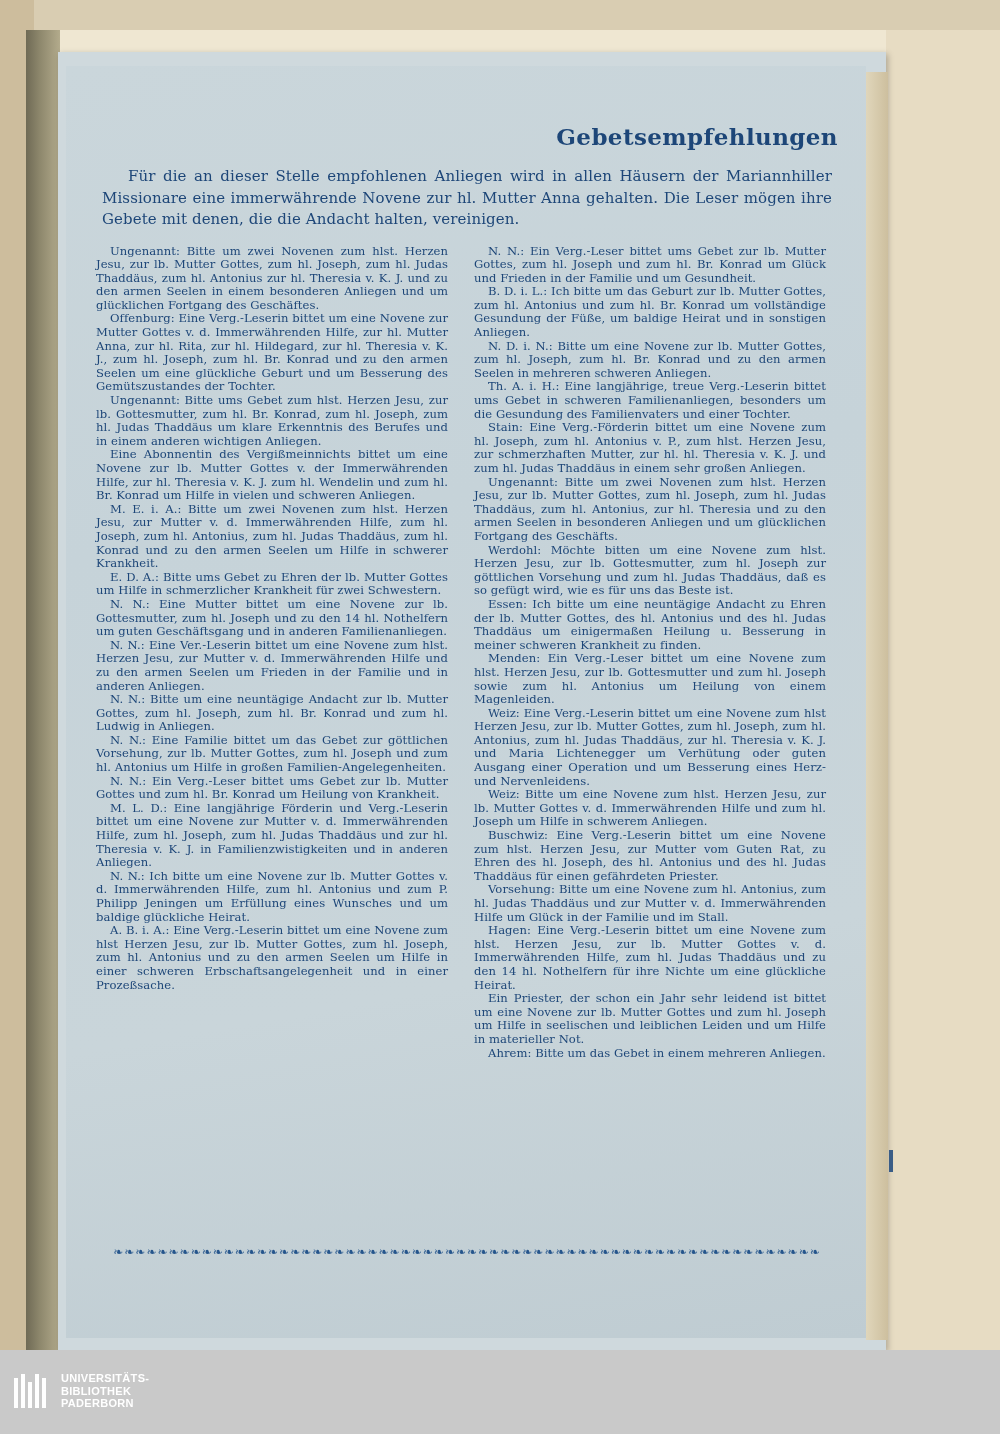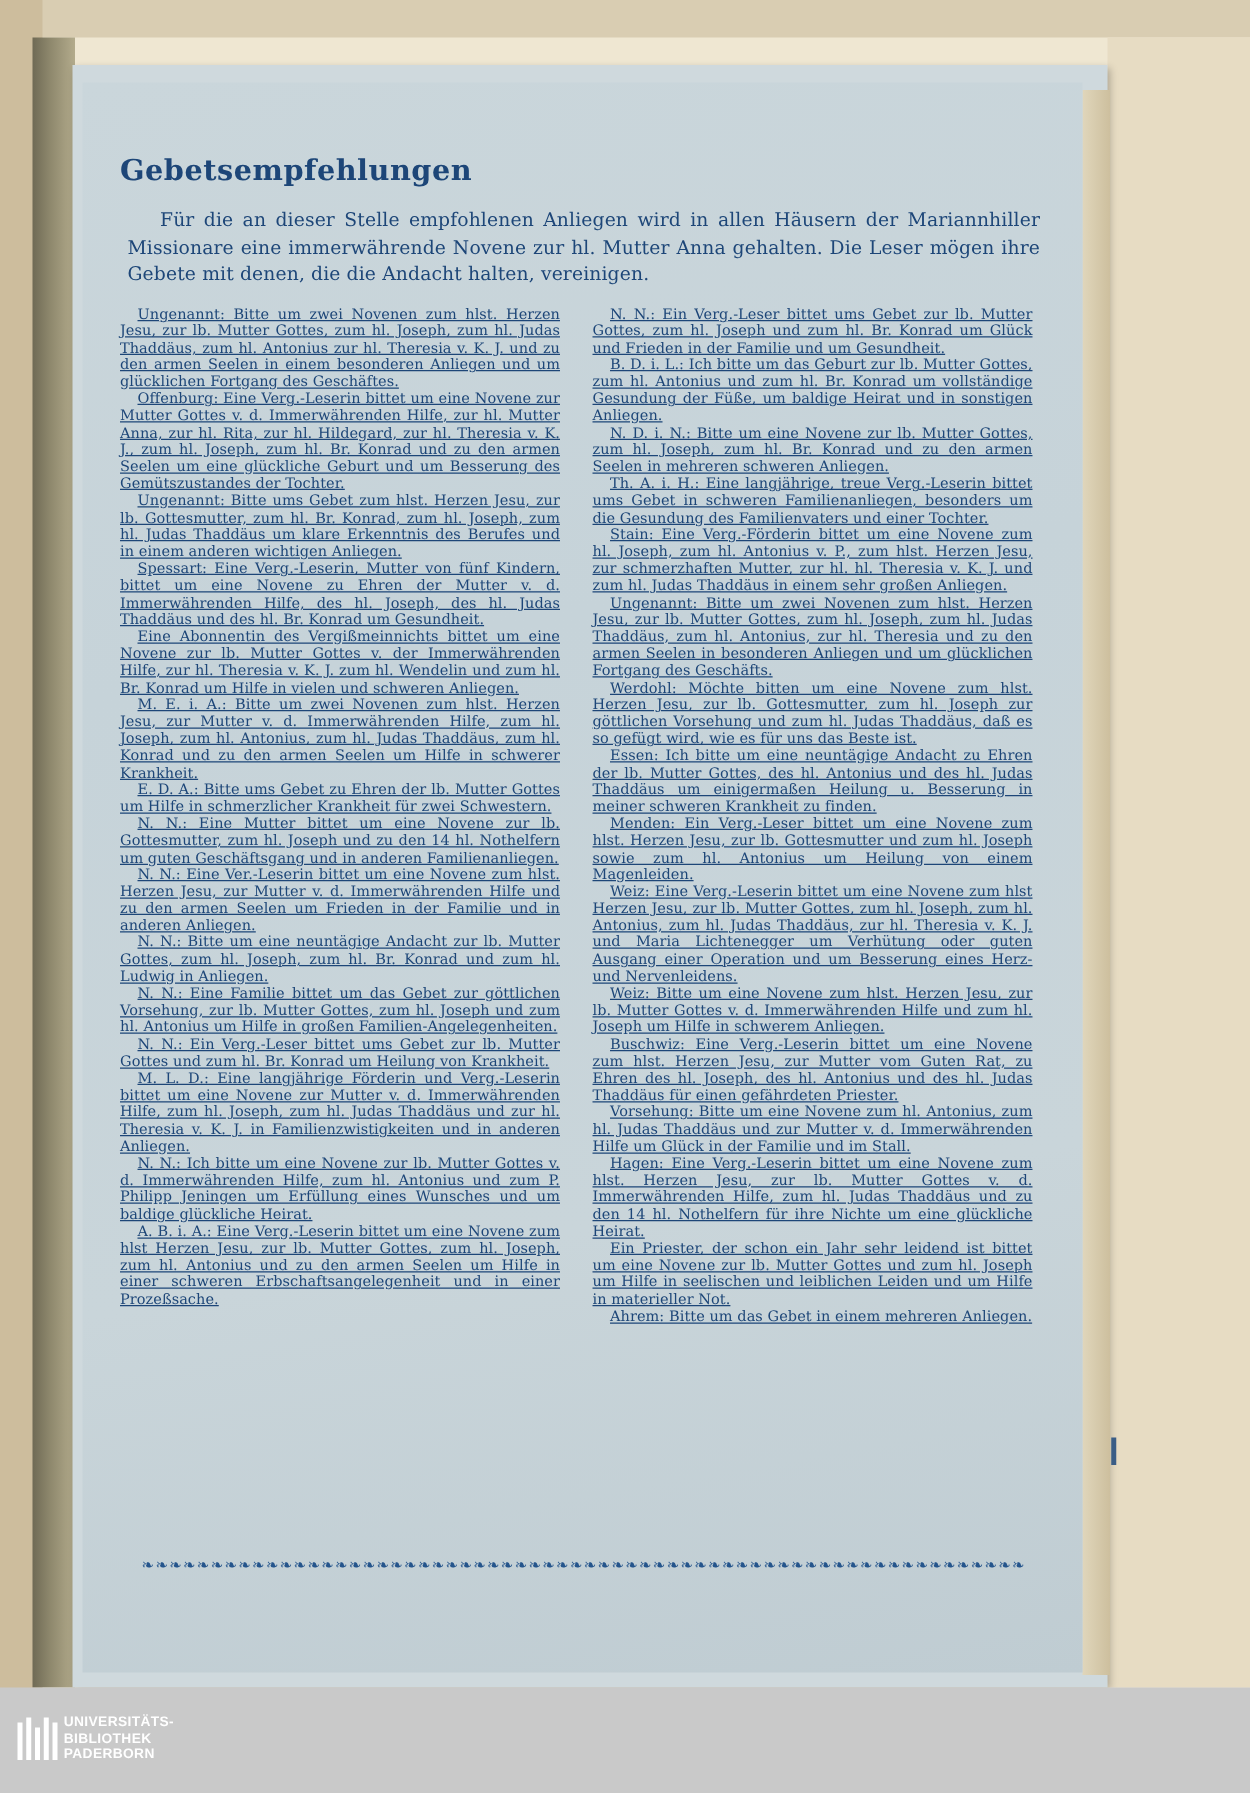--- a/index.html
+++ b/index.html
@@ -79,21 +79,21 @@
     width: 4px; height: 22px;
     background: #3a5d86;
   }
 
   
   .watermark {
     position: absolute;
     left: 14px; top: 1372px;
     display: flex;
     align-items: center;
-    gap: 5px;
+    gap: 15px;
   }
   .wm-bars {
     display: flex;
     gap: 3px;
     align-items: flex-end;
   }
   .wm-bars i {
     display: block;
     width: 4px;
     background: #ffffff;
@@ -115,21 +115,21 @@
   }
 
   
   .content {
     position: absolute;
     left: 96px; top: 110px;
     width: 742px; height: 1160px;
     color: #1f4a7a;
   }
   .doc-title {
-    text-align: left;
+    text-align: right;
     font-size: 23px;
     line-height: 30px;
     font-weight: 700;
     letter-spacing: .4px;
     margin: 12px 0 14px 0;
     color: #1d4678;
   }
   .lede {
     font-size: 15px;
     line-height: 21.5px;
@@ -150,21 +150,20 @@
     font-size: 11.6px;
     line-height: 13.6px;
     text-align: justify;
     color: #1d4678;
     letter-spacing: .05px;
   }
   .col p {
     margin: 0;
     text-indent: 14px;
     hyphens: auto;
-    text-decoration: underline;
   }
 
   
   .ornament {
     position: absolute;
     left: 96px;
     top: 1245px;
     width: 742px;
     text-align: center;
     color: #25558c;
@@ -190,21 +189,20 @@
 
   <div class="content">
     <div class="doc-title">Gebetsempfehlungen</div>
     <div class="lede"><span class="indent"></span><span>Für die an dieser Stelle empfohlenen Anliegen wird in allen Häusern der Mariannhiller Missionare eine immerwährende Novene zur hl. Mutter Anna gehalten. Die Leser mögen ihre Gebete mit denen, die die Andacht halten, vereinigen.</span></div>
 
     <div class="columns">
       <div class="col" id="col-left">
           <p>Ungenannt: Bitte um zwei Novenen zum hlst. Herzen Jesu, zur lb. Mutter Gottes, zum hl. Joseph, zum hl. Judas Thaddäus, zum hl. Antonius zur hl. Theresia v. K. J. und zu den armen Seelen in einem besonderen Anliegen und um glücklichen Fortgang des Geschäftes.</p>
           <p>Offenburg: Eine Verg.-Leserin bittet um eine Novene zur Mutter Gottes v. d. Immerwährenden Hilfe, zur hl. Mutter Anna, zur hl. Rita, zur hl. Hildegard, zur hl. Theresia v. K. J., zum hl. Joseph, zum hl. Br. Konrad und zu den armen Seelen um eine glückliche Geburt und um Besserung des Gemütszustandes der Tochter.</p>
           <p>Ungenannt: Bitte ums Gebet zum hlst. Herzen Jesu, zur lb. Gottesmutter, zum hl. Br. Konrad, zum hl. Joseph, zum hl. Judas Thaddäus um klare Erkenntnis des Berufes und in einem anderen wichtigen Anliegen.</p>
-          <p>Spessart: Eine Verg.-Leserin, Mutter von fünf Kindern, bittet um eine Novene zu Ehren der Mutter v. d. Immerwährenden Hilfe, des hl. Joseph, des hl. Judas Thaddäus und des hl. Br. Konrad um Gesundheit.</p>
           <p>Eine Abonnentin des Vergißmeinnichts bittet um eine Novene zur lb. Mutter Gottes v. der Immerwährenden Hilfe, zur hl. Theresia v. K. J. zum hl. Wendelin und zum hl. Br. Konrad um Hilfe in vielen und schweren Anliegen.</p>
           <p>M. E. i. A.: Bitte um zwei Novenen zum hlst. Herzen Jesu, zur Mutter v. d. Immerwährenden Hilfe, zum hl. Joseph, zum hl. Antonius, zum hl. Judas Thaddäus, zum hl. Konrad und zu den armen Seelen um Hilfe in schwerer Krankheit.</p>
           <p>E. D. A.: Bitte ums Gebet zu Ehren der lb. Mutter Gottes um Hilfe in schmerzlicher Krankheit für zwei Schwestern.</p>
           <p>N. N.: Eine Mutter bittet um eine Novene zur lb. Gottesmutter, zum hl. Joseph und zu den 14 hl. Nothelfern um guten Geschäftsgang und in anderen Familienanliegen.</p>
           <p>N. N.: Eine Ver.-Leserin bittet um eine Novene zum hlst. Herzen Jesu, zur Mutter v. d. Immerwährenden Hilfe und zu den armen Seelen um Frieden in der Familie und in anderen Anliegen.</p>
           <p>N. N.: Bitte um eine neuntägige Andacht zur lb. Mutter Gottes, zum hl. Joseph, zum hl. Br. Konrad und zum hl. Ludwig in Anliegen.</p>
           <p>N. N.: Eine Familie bittet um das Gebet zur göttlichen Vorsehung, zur lb. Mutter Gottes, zum hl. Joseph und zum hl. Antonius um Hilfe in großen Familien-Angelegenheiten.</p>
           <p>N. N.: Ein Verg.-Leser bittet ums Gebet zur lb. Mutter Gottes und zum hl. Br. Konrad um Heilung von Krankheit.</p>
           <p>M. L. D.: Eine langjährige Förderin und Verg.-Leserin bittet um eine Novene zur Mutter v. d. Immerwährenden Hilfe, zum hl. Joseph, zum hl. Judas Thaddäus und zur hl. Theresia v. K. J. in Familienzwistigkeiten und in anderen Anliegen.</p>
           <p>N. N.: Ich bitte um eine Novene zur lb. Mutter Gottes v. d. Immerwährenden Hilfe, zum hl. Antonius und zum P. Philipp Jeningen um Erfüllung eines Wunsches und um baldige glückliche Heirat.</p>

